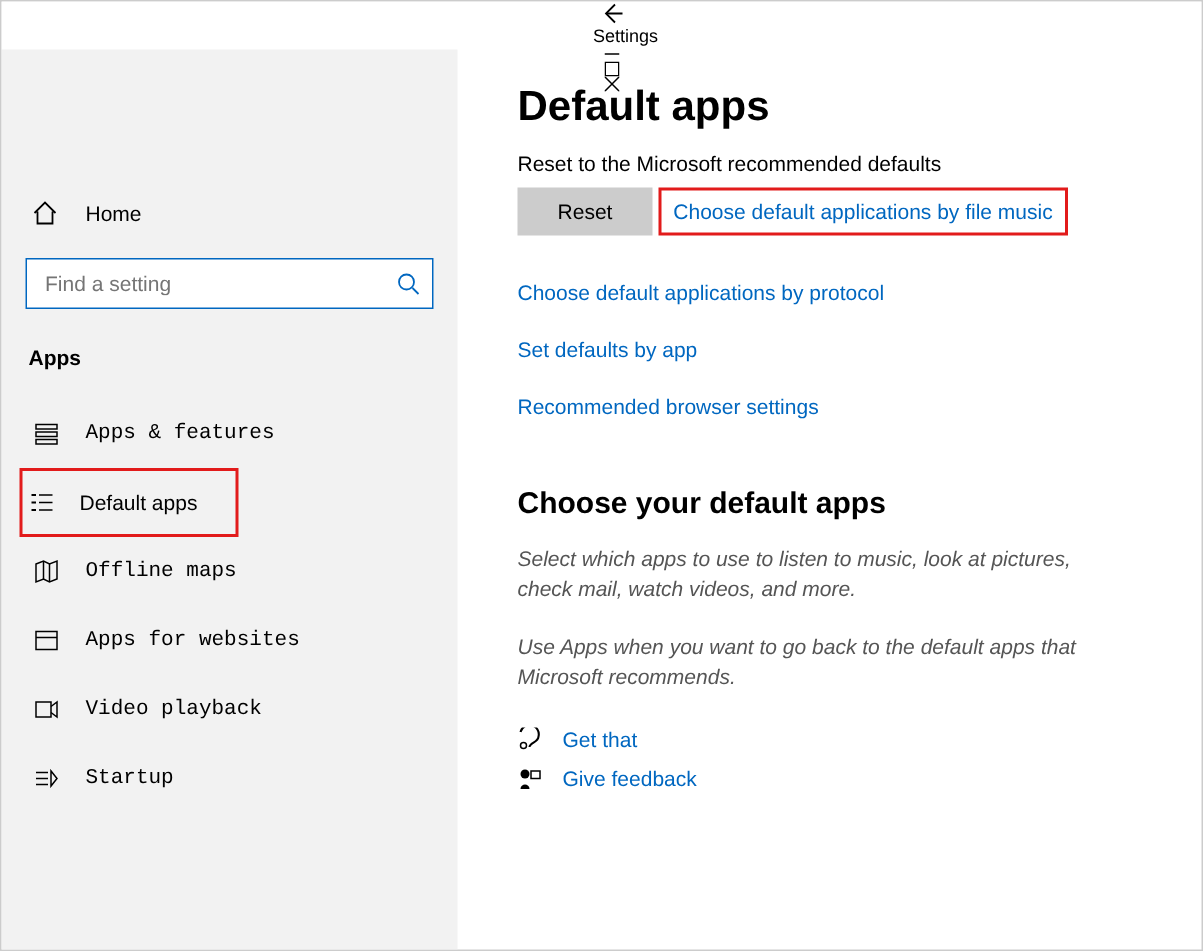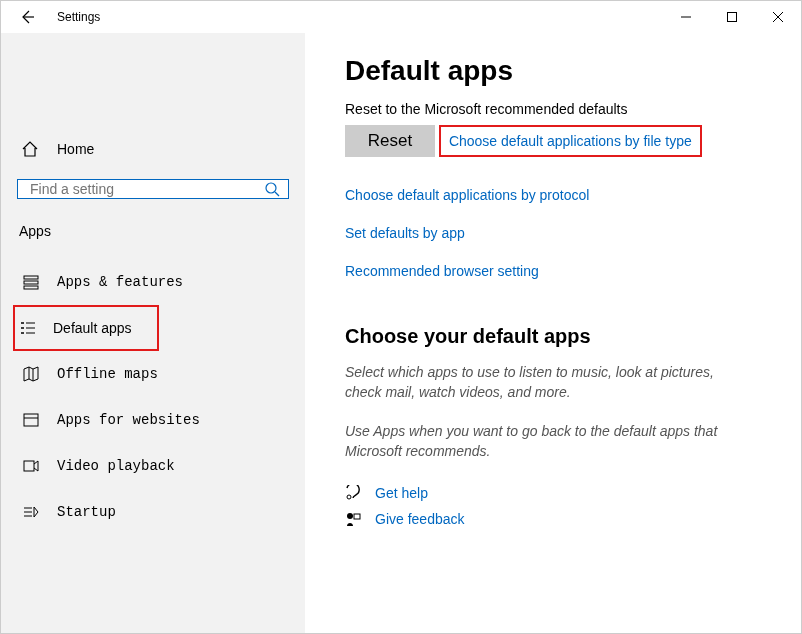--- a/index.html
+++ b/index.html
@@ -15,20 +15,21 @@
       display: flex;
       flex-direction: column;
       border: 1px solid #ccc;
     }
     .titlebar {
       height: 32px;
       background: #fff;
       display: flex;
       align-items: center;
       padding-left: 14px;
+      flex-direction: column;
     }
     .titlebar .back { width: 24px; display: flex; justify-content: center; }
     .titlebar .title { margin-left: 18px; font-size: 12px; }
     .titlebar .spacer { flex: 1; }
     .win-btn { width: 46px; height: 32px; display: flex; align-items: center; justify-content: center; }
     .body { display: flex; flex: 1; min-height: 0; }
     .sidebar {
       width: 304px;
       background: #f2f2f2;
       padding: 14px 0 14px 16px;
@@ -46,42 +47,42 @@
     }
     .home-row .label { font-size: 14px; }
     .search-wrap {
       margin-right: 16px;
       margin-bottom: 24px;
     }
     .search {
       position: relative;
       border: 1px solid #0067c0;
       background: #fff;
-      height: 20px;
+      height: 34px;
       display: flex;
       align-items: center;
       padding: 0 34px 0 10px;
     }
     .search input {
       border: none;
       outline: none;
       width: 100%;
       font-size: 14px;
       color: #666;
       background: transparent;
     }
     .search .sicon {
       position: absolute;
       right: 8px;
       top: 50%;
       transform: translateY(-50%);
     }
     .section-header {
       font-size: 14px;
-      font-weight: 400;
+      font-weight: 700;
       padding-left: 2px;
       margin-bottom: 20px;
     }
     .nav { display: flex; flex-direction: column; gap: 0; }
     .nav-item {
       display: flex;
       align-items: center;
       height: 46px;
       gap: 16px;
       padding-left: 4px;
@@ -105,21 +106,21 @@
       font-size: 28px;
       font-weight: 600;
       margin: 0 0 14px 0;
     }
     .sub { font-size: 14px; margin-bottom: 8px; }
     .reset-btn {
       background: #cccccc;
       border: none;
       width: 90px;
       height: 32px;
-      font-size: 17px;
+      font-size: 14px;
       text-align: center;
       margin-bottom: 30px;
     }
     .link {
       color: #0067c0;
       font-size: 14px;
       display: block;
       margin-bottom: 22px;
     }
     .link-box {
@@ -273,39 +274,39 @@
       </div>
     </div>
   </div>
 
   <div class="content">
     <h1>Default apps</h1>
     <div class="sub">Reset to the Microsoft recommended defaults</div>
     <button class="reset-btn">Reset</button>
 
     <div class="link-box">
-      <a class="link">Choose default applications by file type</a>
+      <a class="link">Choose default applications by file music</a>
     </div>
     <a class="link">Choose default applications by protocol</a>
     <a class="link">Set defaults by app</a>
-    <a class="link">Recommended browser setting</a>
+    <a class="link">Recommended browser settings</a>
 
     <h2>Choose your default apps</h2>
     <div class="desc">Select which apps to use to listen to music, look at pictures, check mail, watch videos, and more.</div>
     <div class="desc">Use Apps when you want to go back to the default apps that Microsoft recommends.</div>
 
     <div class="footer-links">
       <div class="flink">
         <span class="ficon">
           <svg width="16" height="16" viewBox="0 0 16 16">
               <path d="M2 3 A6 6 0 0 1 14 6 C14 10 8 10 8 13" stroke="#000" stroke-width="1.4" fill="none"></path>
               <circle cx="4" cy="12" r="2" stroke="#000" fill="none"></circle>
             </svg>
         </span>
-        <span>Get help</span>
+        <span>Get that</span>
       </div>
       <div class="flink">
         <span class="ficon">
           <svg width="16" height="16" viewBox="0 0 16 16">
               <circle cx="5" cy="5" r="3" fill="#000"></circle>
               <path d="M2 15 C2 11 8 11 8 15" fill="#000"></path>
               <rect x="9" y="3" width="6" height="5" stroke="#000" fill="none"></rect>
             </svg>
         </span>
         <span>Give feedback</span>

